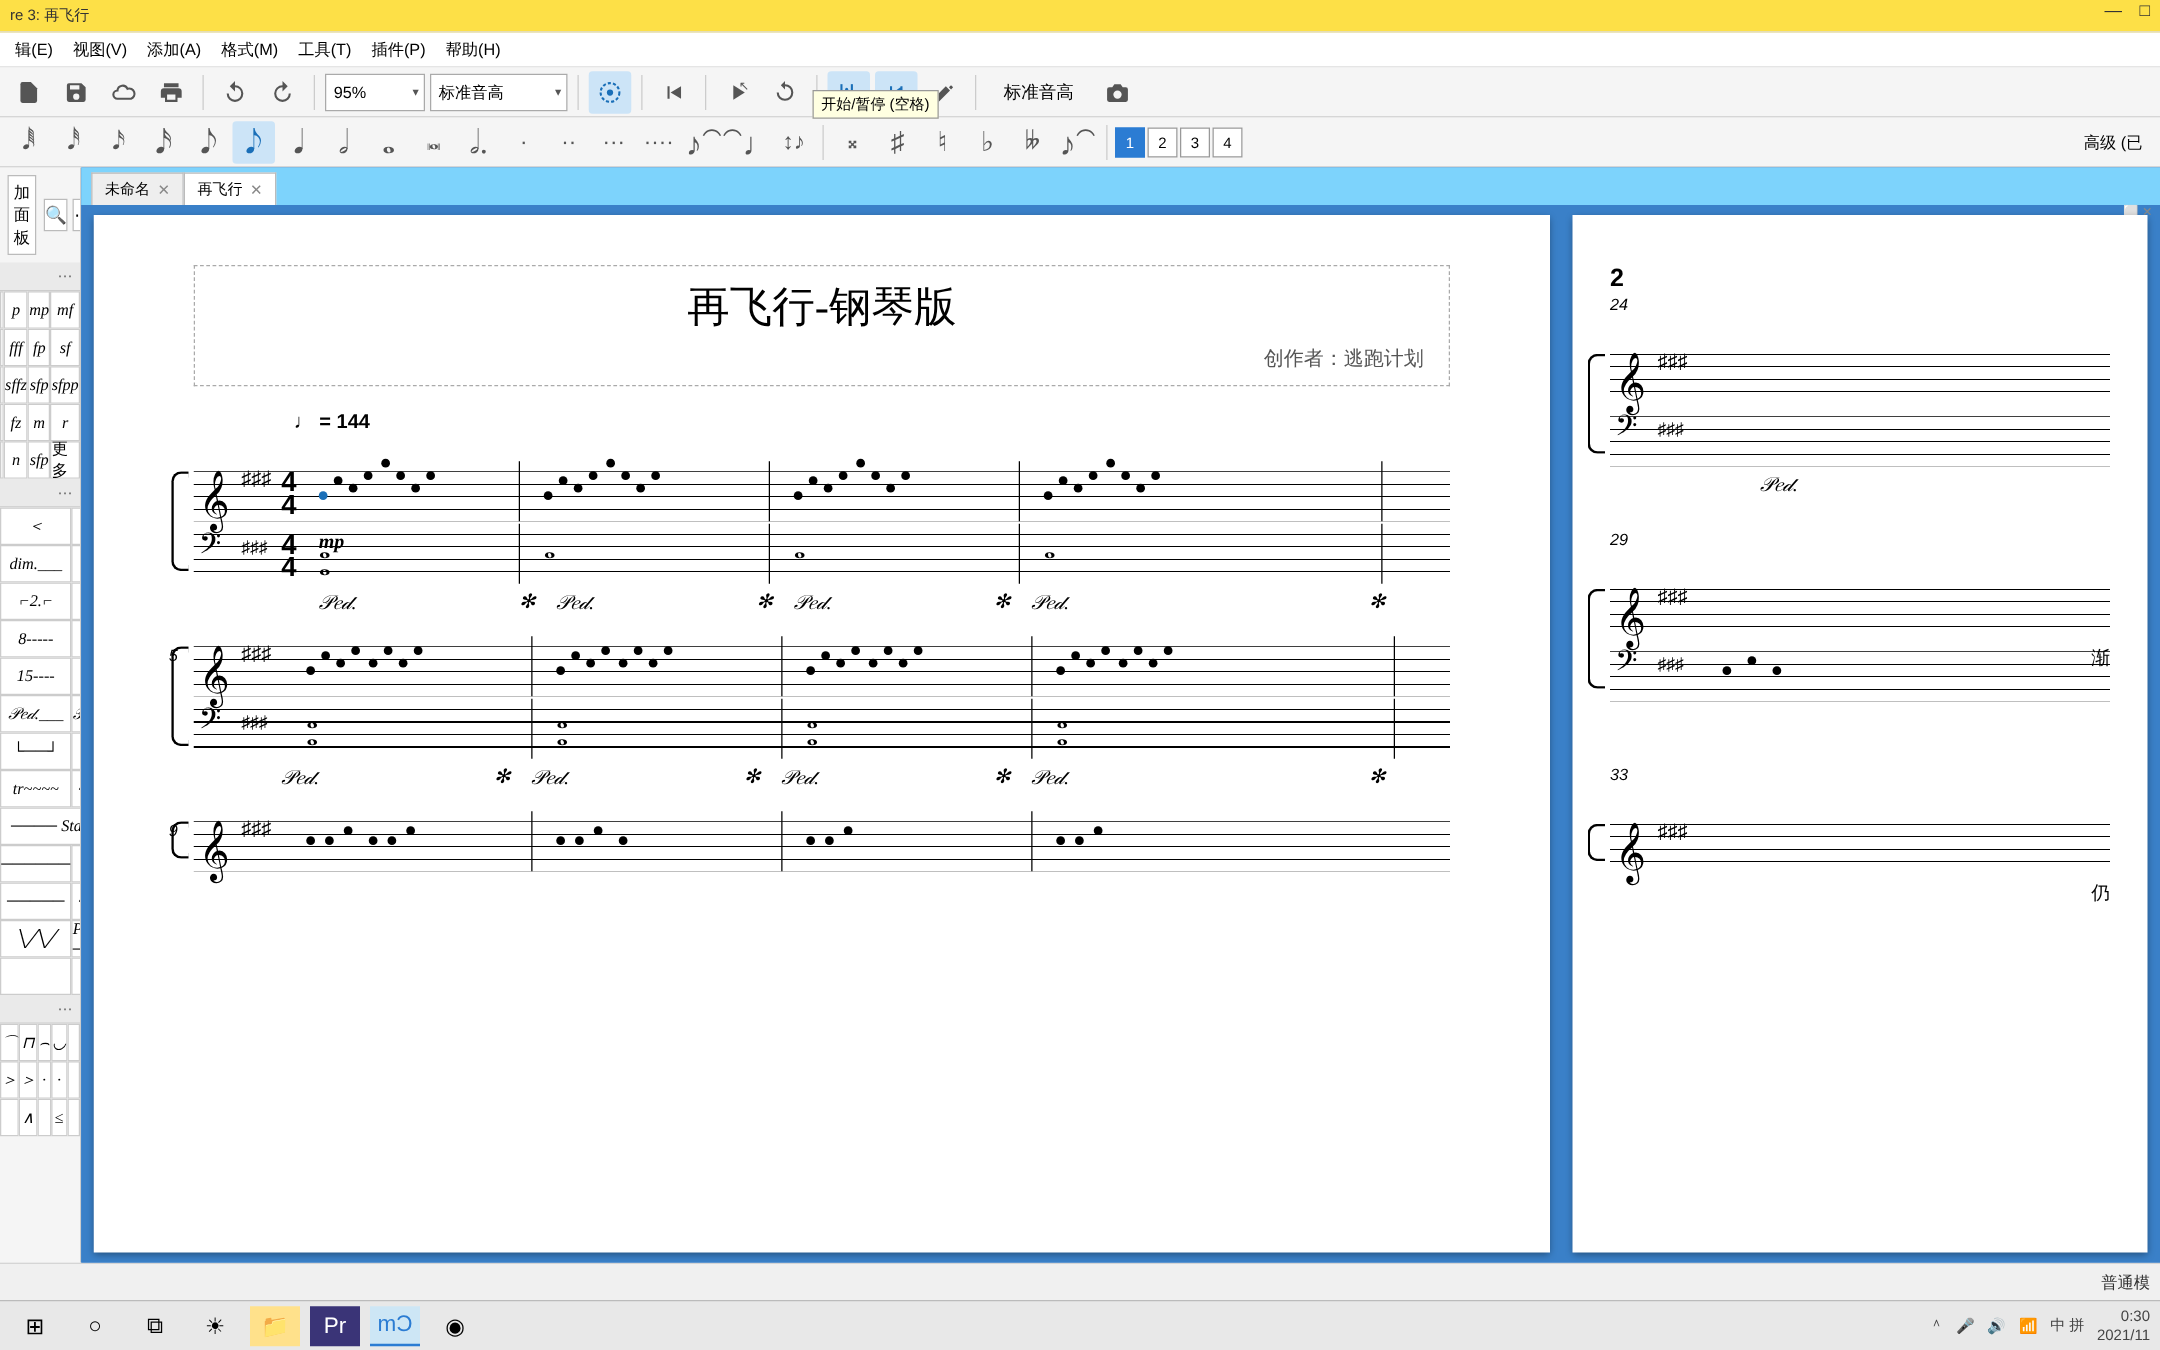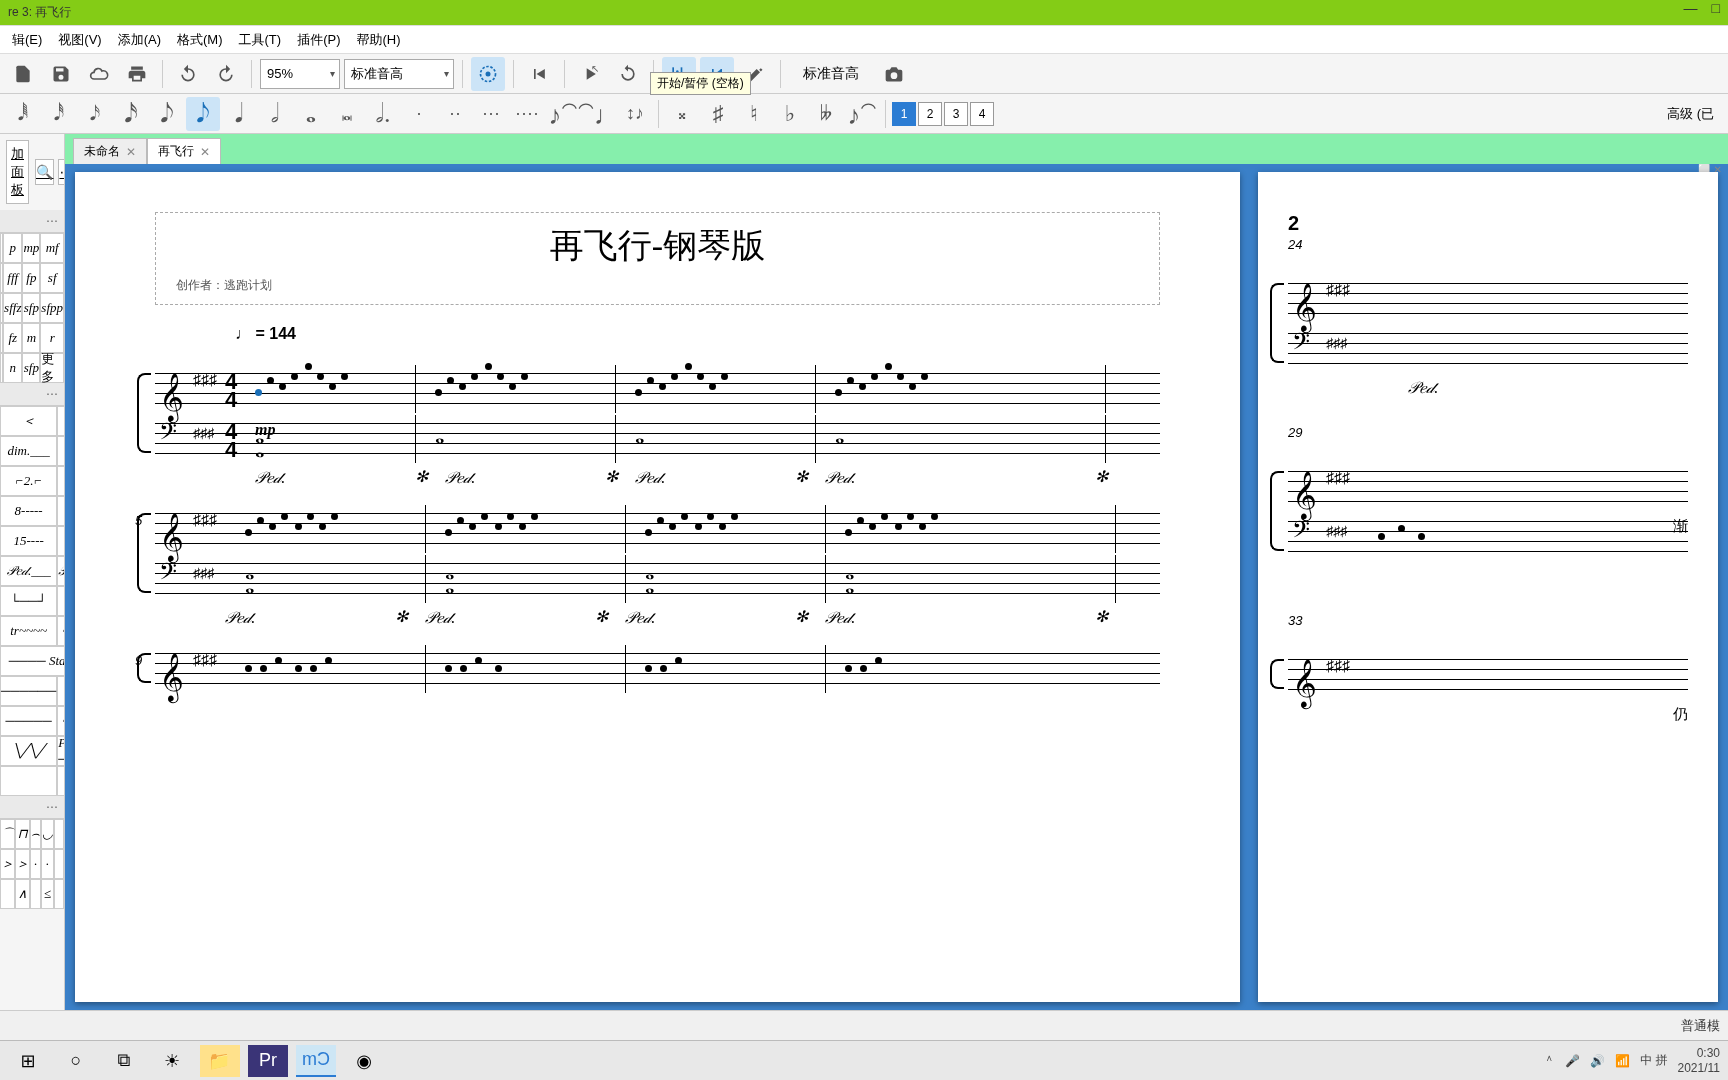--- a/index.html
+++ b/index.html
@@ -1,17 +1,17 @@
 <!DOCTYPE html>
 <html><head>
 <meta charset="utf-8">
 <style>
 * { margin:0; padding:0; box-sizing:border-box; font-family:"Microsoft YaHei",Arial,sans-serif; }
 body { width:1728px; height:1080px; overflow:hidden; background:#f0f0f0; position:relative; }
-.titlebar { height:26px; background:#84cc16; display:flex; align-items:center; padding:0 8px; font-size:12px; color:#333; border-bottom:1px solid #ddd; position:relative; }
+.titlebar { height:26px; background:#fde047; display:flex; align-items:center; padding:0 8px; font-size:12px; color:#333; border-bottom:1px solid #ddd; position:relative; }
 .titlebar .winctl { position:absolute; right:8px; top:0; display:flex; gap:14px; font-size:14px; }
 .menubar { height:28px; background:#fff; display:flex; align-items:center; padding:0 4px; font-size:13px; border-bottom:1px solid #ddd; }
 .menubar span { padding:4px 8px; cursor:default; }
 .toolbar1 { height:40px; background:#f5f5f5; display:flex; align-items:center; padding:0 6px; gap:4px; border-bottom:1px solid #ccc; }
 .toolbar2 { height:40px; background:#f5f5f5; display:flex; align-items:center; padding:0 6px; gap:2px; border-bottom:1px solid #ccc; }
 .tbtn { width:34px; height:34px; display:flex; align-items:center; justify-content:center; border-radius:3px; font-size:18px; color:#555; }
 .tbtn.active { background:#cce4f7; color:#1a6fb8; }
 .sep { width:1px; height:28px; background:#ccc; margin:0 4px; }
 .combo { height:30px; border:1px solid #aaa; background:#fff; font-size:13px; padding:2px 18px 2px 6px; display:inline-flex; align-items:center; position:relative; }
 .combo::after { content:"▾"; position:absolute; right:4px; font-size:10px; color:#555; }
@@ -25,31 +25,31 @@
 .sidepanel { width:195px; background:#f5f5f5; border-right:1px solid #ccc; display:flex; flex-direction:column; overflow:hidden; }
 .sidepanel .paneltitle { display:flex; align-items:center; gap:4px; padding:4px; background:#fff; border:1px solid #bbb; margin:2px; font-size:13px; }
 .sidepanel .hdr { font-size:12px; color:#666; padding:4px 6px; background:#eaeaea; display:flex; justify-content:space-between; border-bottom:1px solid #ccc; }
 .grid { display:grid; }
 .grid.c4 { grid-template-columns:repeat(4,1fr); }
 .grid.c2 { grid-template-columns:repeat(2,1fr); }
 .grid.c5 { grid-template-columns:repeat(5,1fr); }
 .cell { border:1px solid #ccc; background:#fff; height:30px; display:flex; align-items:center; justify-content:center; font-size:13px; font-style:italic; font-family:serif; }
 .cell.more { font-style:normal; font-family:inherit; }
 .content { flex:1; display:flex; flex-direction:column; background:#2b7cd3; }
-.tabs { height:30px; background:#86efac; display:flex; align-items:flex-end; padding-left:8px; gap:0; }
+.tabs { height:30px; background:#7dd3fc; display:flex; align-items:flex-end; padding-left:8px; gap:0; }
 .tab { height:26px; padding:4px 10px; background:#eee; border:1px solid #bbb; border-bottom:none; font-size:12px; display:flex; align-items:center; gap:6px; }
 .tab.active { background:#fff; }
 .tab .x { color:#888; font-size:12px; }
 .scorearea { flex:1; background:#3a80c8; display:flex; gap:18px; padding:8px 10px; overflow:hidden; }
 .page { background:#fff; box-shadow:0 2px 6px rgba(0,0,0,.4); position:relative; }
 .page1 { width:1165px; height:100%; padding:40px 80px; }
 .page2 { width:460px; height:100%; padding:40px 30px; }
 .boxed { border:1px dashed #aaa; padding:10px 20px; margin-bottom:20px; }
 .score-title { font-size:34px; text-align:center; font-family:"SimSun",serif; margin-bottom:8px; }
-.score-sub { font-size:12px; color:#555; font-family:"SimSun",serif; }
+.score-sub { text-align:right; font-size:16px; color:#555; font-family:"SimSun",serif; }
 .tempo { font-size:16px; font-weight:bold; margin-left:80px; }
 .system { position:relative; margin:30px 0 50px 0; }
 .staff { height:40px; background:repeating-linear-gradient(to bottom,#000 0,#000 1px,transparent 1px,transparent 10px); position:relative; margin-bottom:10px; }
 .brace { position:absolute; left:-18px; top:0; bottom:10px; width:14px; border-left:2px solid #000; border-top:2px solid #000; border-bottom:2px solid #000; border-radius:8px 0 0 8px; }
 .clef { position:absolute; left:4px; font-size:42px; font-family:serif; }
 .clef.bass { font-size:28px; top:-4px; }
 .statusbar { height:30px; background:#f0f0f0; border-top:1px solid #ccc; display:flex; align-items:center; padding:0 8px; font-size:13px; color:#333; }
 .statusbar .right { margin-left:auto; }
 .taskbar { height:40px; background:#e8e8e8; border-top:1px solid #bbb; display:flex; align-items:center; padding:0 8px; gap:8px; position:relative; }
 .taskbar .tbicon { width:40px; height:32px; display:flex; align-items:center; justify-content:center; font-size:18px; }
@@ -204,21 +204,21 @@
   <div class="voice-btn active">1</div>
   <div class="voice-btn">2</div>
   <div class="voice-btn">3</div>
   <div class="voice-btn">4</div>
   <span class="right-label">高级  (已</span>
 </div>
 
 <div class="main">
 
   <div class="sidepanel">
-    <div style="display:flex;align-items:center;gap:4px;padding:4px;text-decoration:underline;">
+    <div style="display:flex;align-items:center;gap:4px;padding:4px;">
       <div class="paneltitle" style="flex:1">加面板</div>
       <div class="searchbox">🔍</div>
       <div class="searchbox">⋯</div>
     </div>
     <div class="hdr">
         <span></span>
         <span>⋯</span>
       </div>
     <div class="grid c4">
       <div class="cell"></div>

